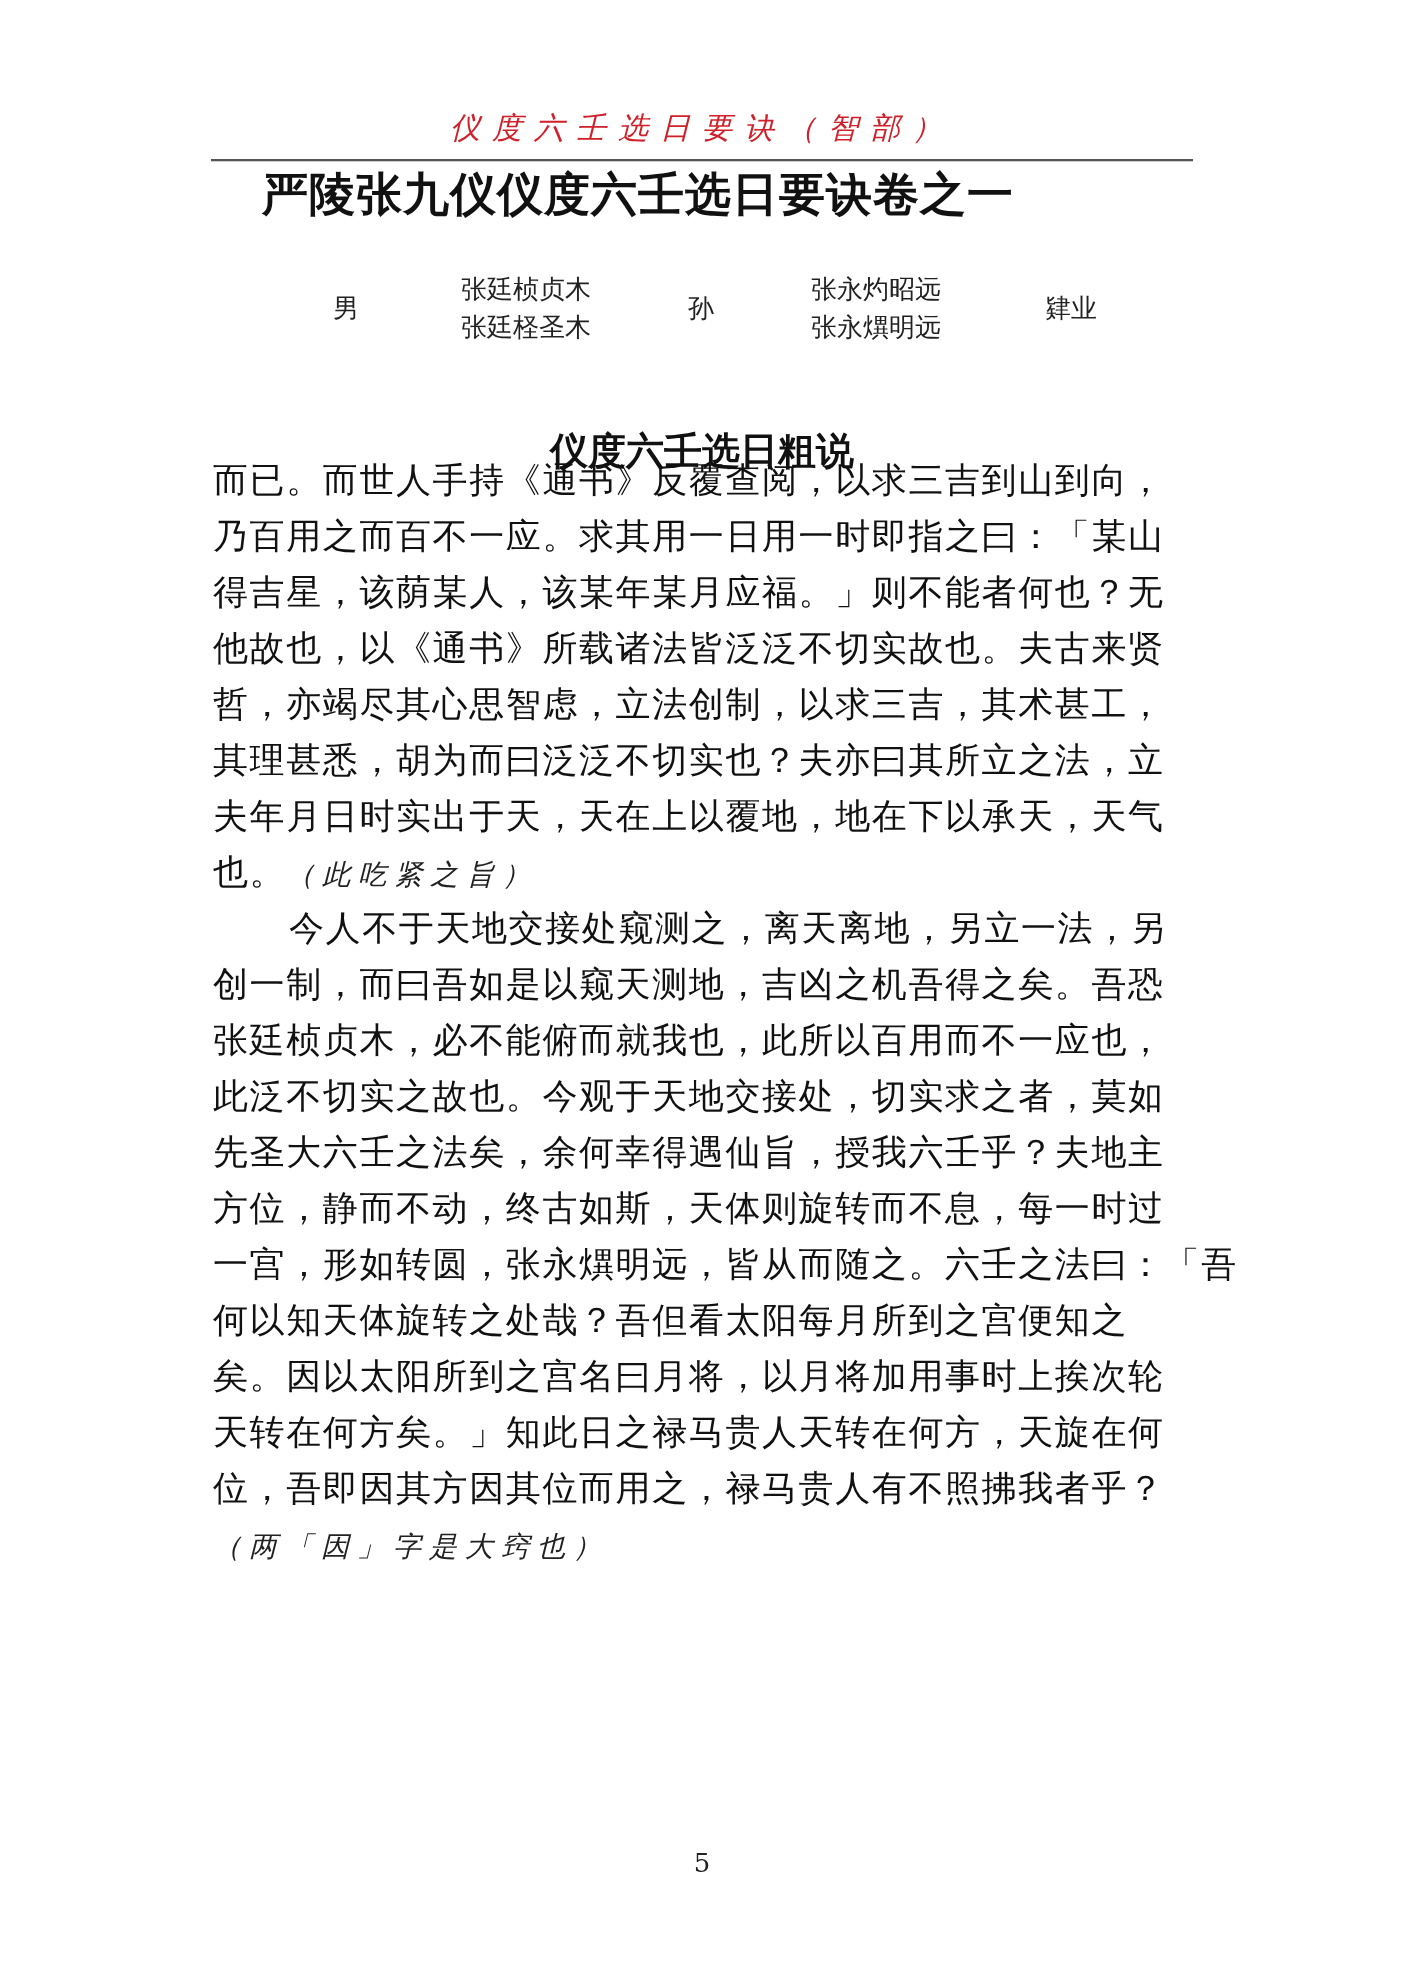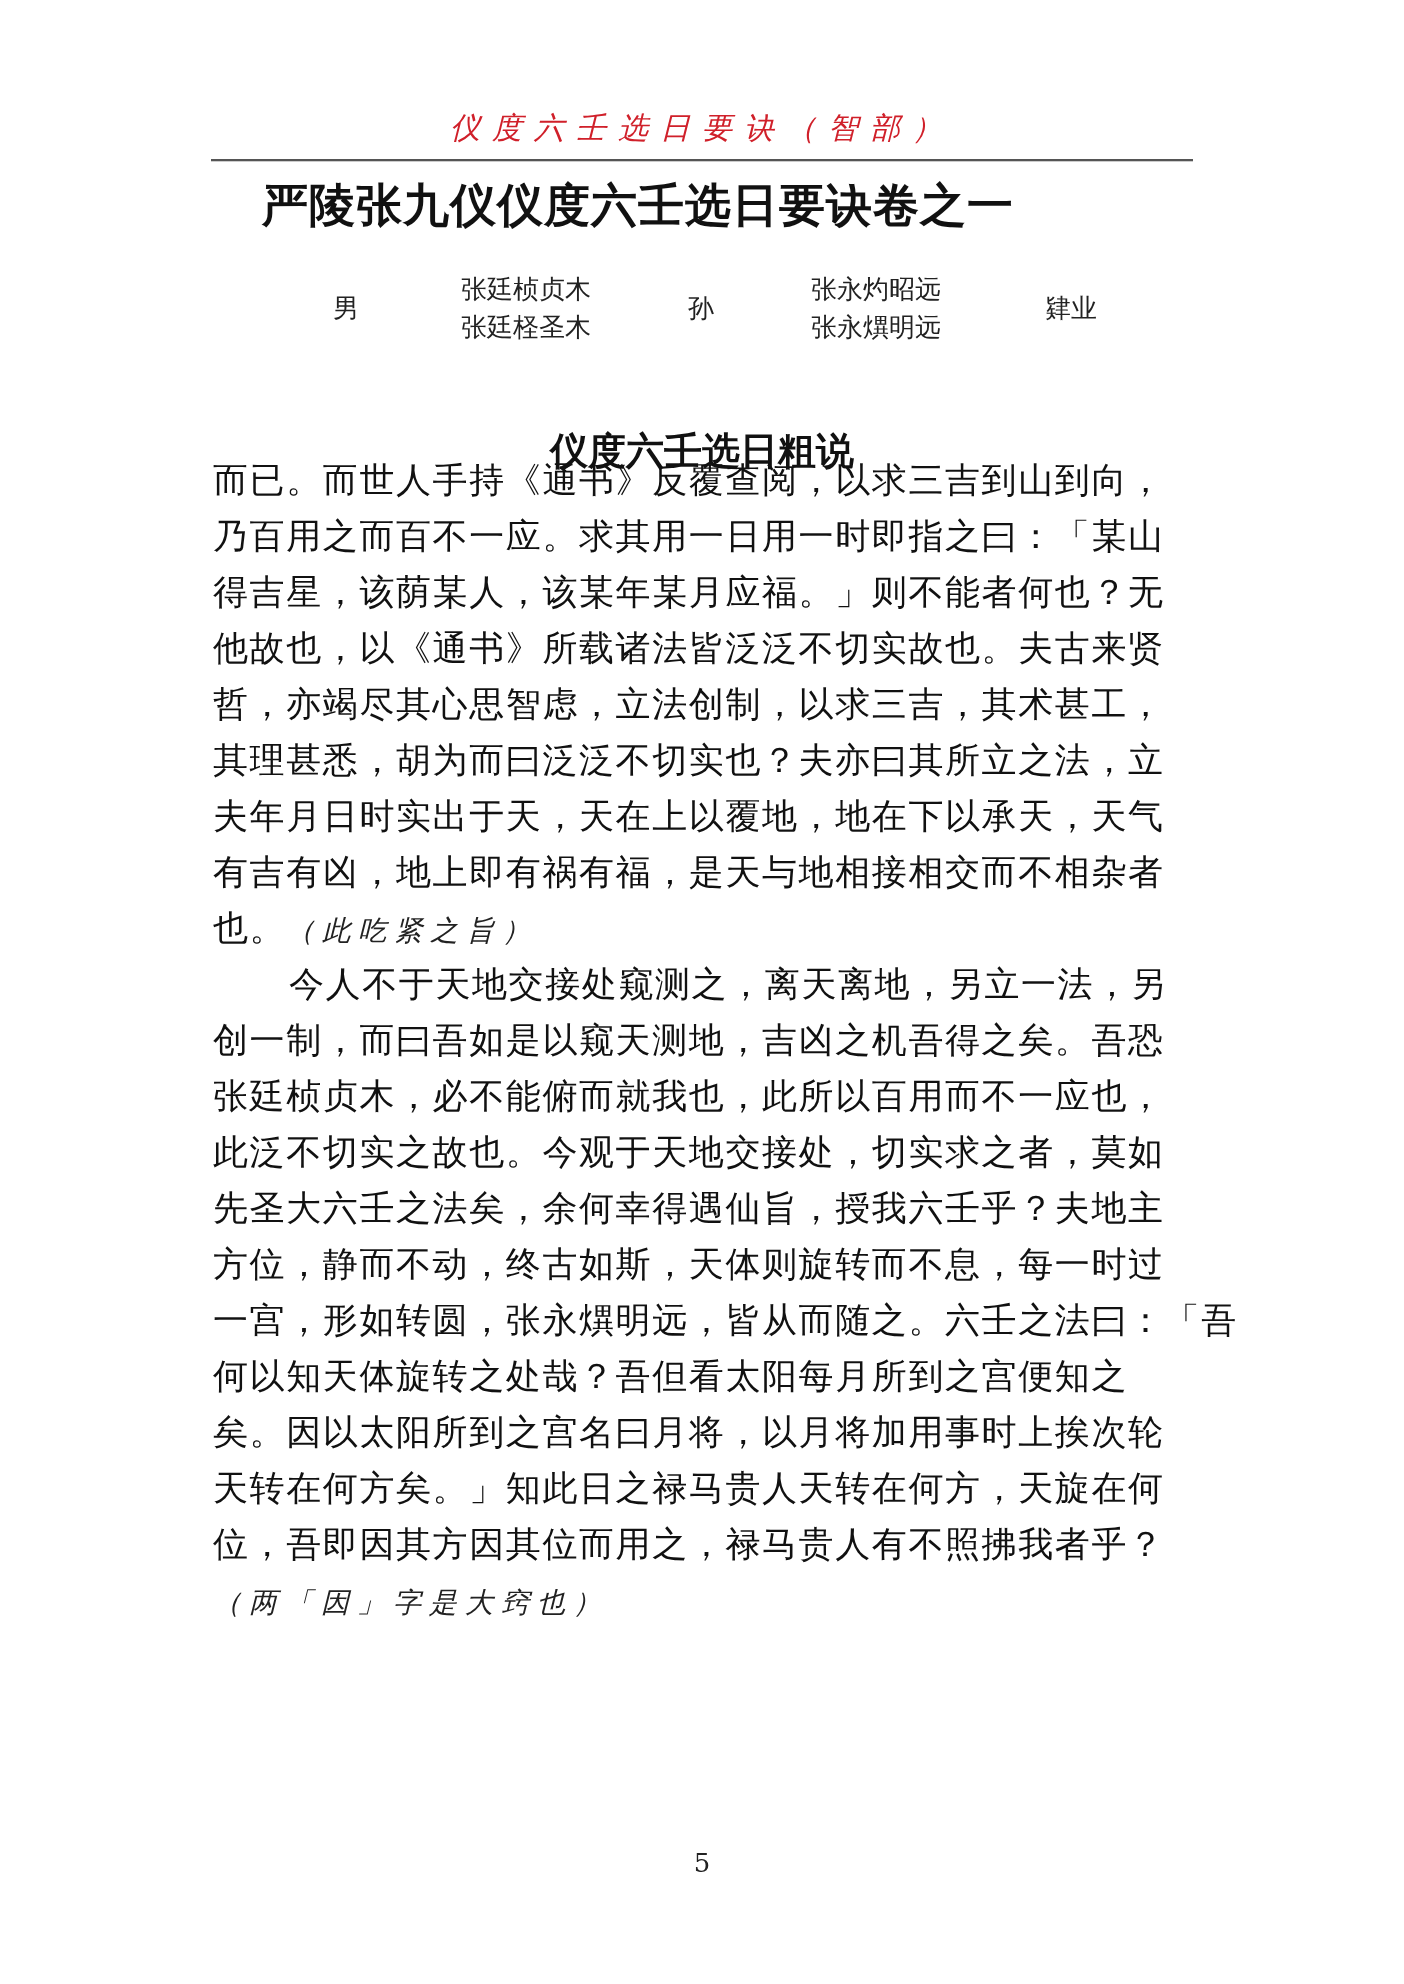--- a/index.html
+++ b/index.html
@@ -31,21 +31,21 @@
       position: absolute;
       top: 159px;
       left: 211px;
       width: 982px;
       height: 0;
       border-top: 2px solid #555555;
       border-bottom: 1px solid #cccccc;
     }
     .chapter-title {
       position: absolute;
-      top: 175px;
+      top: 164px;
       left: 0;
       width: 1276px;
       text-align: center;
       font-family: "DejaVu Sans", "Liberation Sans", sans-serif;
       font-size: 46px;
       font-weight: bold;
       letter-spacing: 1px;
       color: #111111;
     }
     .authors {
@@ -154,21 +154,20 @@
 <div class="section-title">仪度六壬选日粗说</div>
 
 <div class="body-text" id="body-text">
     <span class="line"><span>而已。而世人手持《通书》反覆查阅，以求三吉到山到向，</span></span>
     <span class="line"><span>乃百用之而百不一应。求其用一日用一时即指之曰：「某山</span></span>
     <span class="line"><span>得吉星，该荫某人，该某年某月应福。」则不能者何也？无</span></span>
     <span class="line"><span>他故也，以《通书》所载诸法皆泛泛不切实故也。夫古来贤</span></span>
     <span class="line"><span>哲，亦竭尽其心思智虑，立法创制，以求三吉，其术甚工，</span></span>
     <span class="line"><span>其理甚悉，胡为而曰泛泛不切实也？夫亦曰其所立之法，立</span></span>
     <span class="line"><span>夫年月日时实出于天，天在上以覆地，地在下以承天，天气</span></span>
-    <span class="line"><span>有吉有凶，地上即有祸有福，是天与地相接相交而不相杂者</span></span>
     <span class="line"><span>也。</span><span class="note">（此吃紧之旨）</span></span>
     <span class="line indent"><span>今人不于天地交接处窥测之，离天离地，另立一法，另</span></span>
     <span class="line"><span>创一制，而曰吾如是以窥天测地，吉凶之机吾得之矣。吾恐</span></span>
     <span class="line"><span>张廷桢贞木，必不能俯而就我也，此所以百用而不一应也，</span></span>
     <span class="line"><span>此泛不切实之故也。今观于天地交接处，切实求之者，莫如</span></span>
     <span class="line"><span>先圣大六壬之法矣，余何幸得遇仙旨，授我六壬乎？夫地主</span></span>
     <span class="line"><span>方位，静而不动，终古如斯，天体则旋转而不息，每一时过</span></span>
     <span class="line"><span>一宫，形如转圆，张永熼明远，皆从而随之。六壬之法曰：「吾</span></span>
     <span class="line"><span>何以知天体旋转之处哉？吾但看太阳每月所到之宫便知之</span></span>
     <span class="line"><span>矣。因以太阳所到之宫名曰月将，以月将加用事时上挨次轮</span></span>

